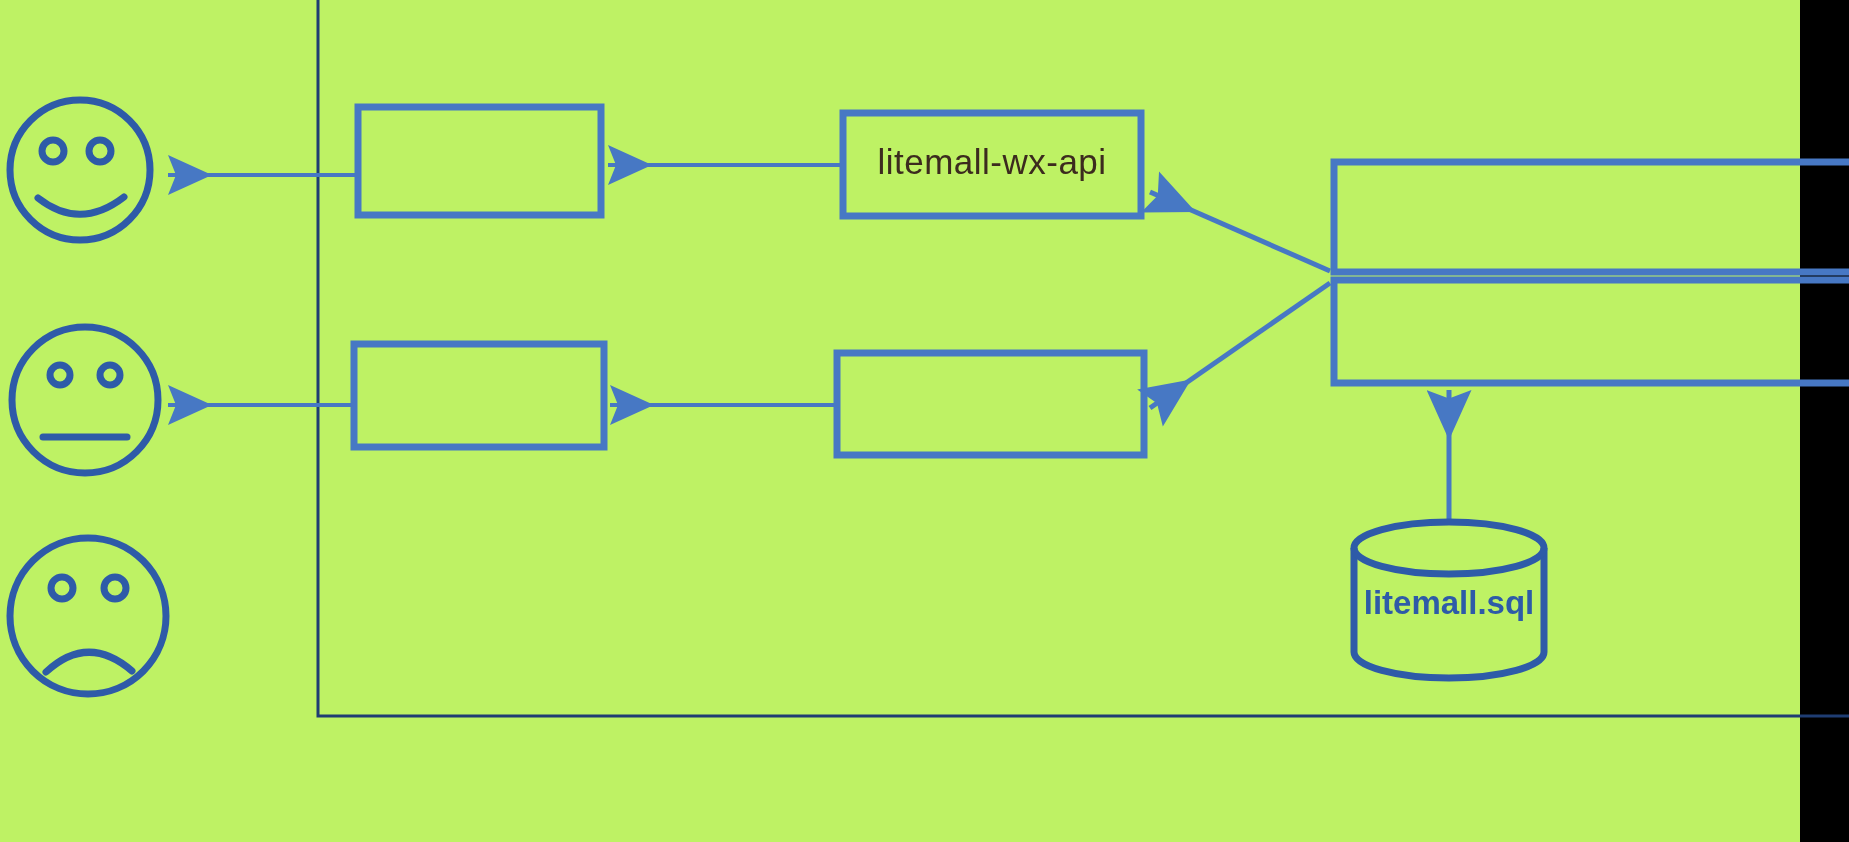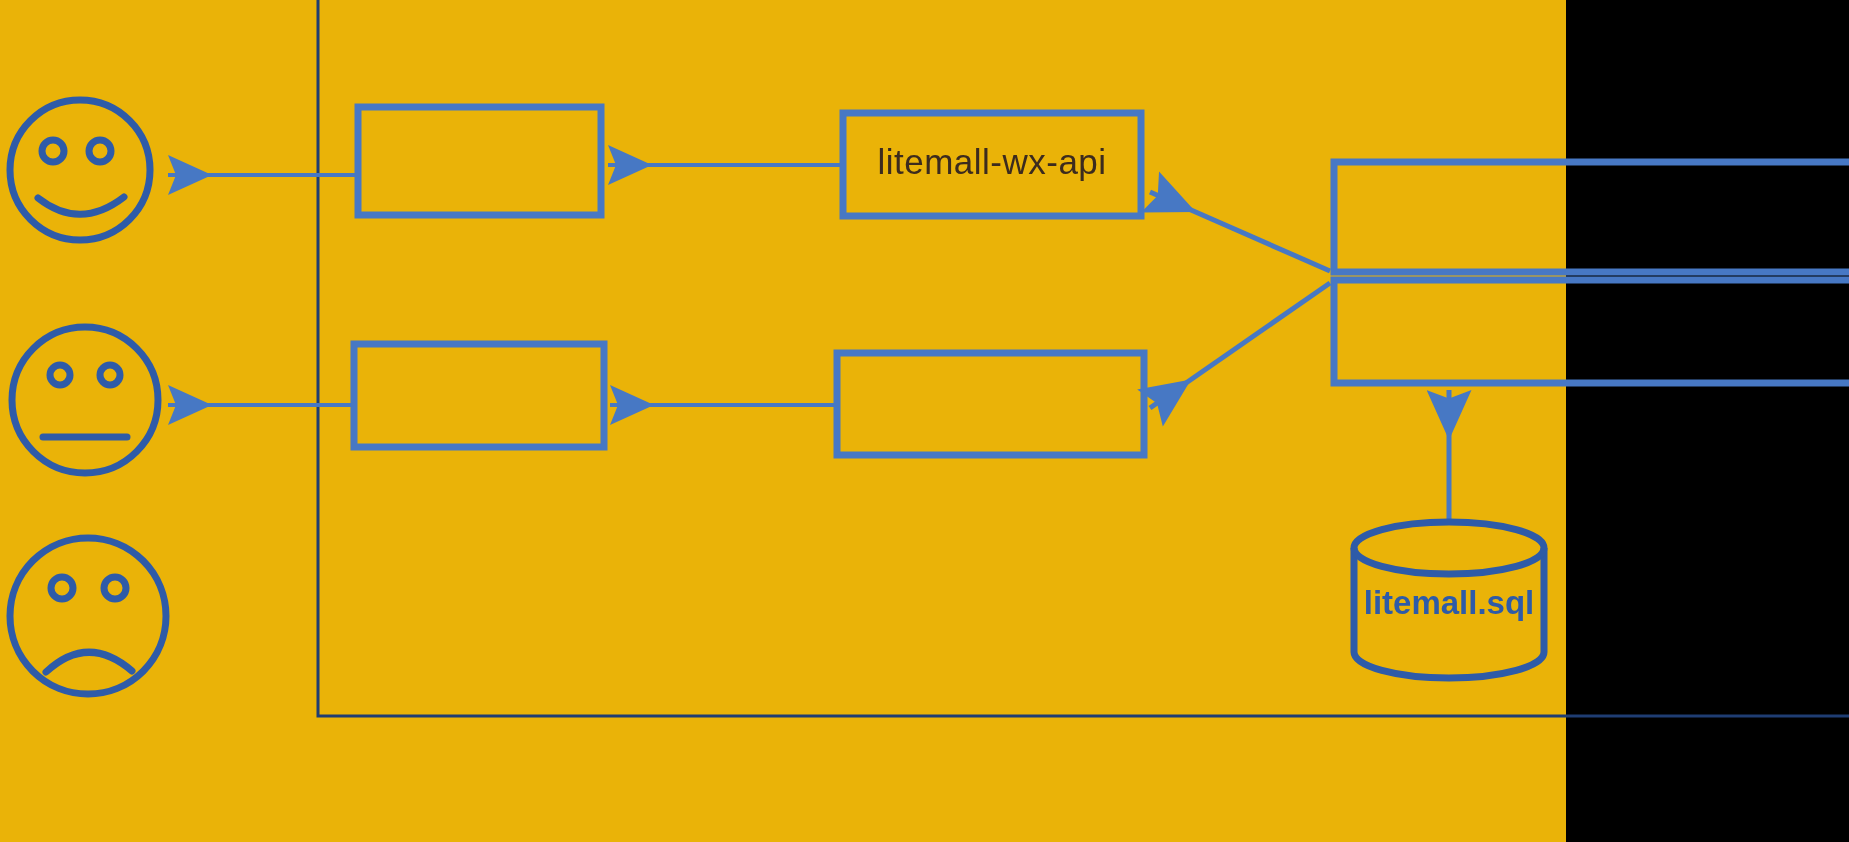--- a/index.html
+++ b/index.html
@@ -9,23 +9,23 @@
     background: #000000;
   }
   body {
     width: 1849px;
     height: 842px;
     overflow: hidden;
     font-family: "Liberation Sans", sans-serif;
   }
   #stage {
     position: relative;
-    width: 1566px;
+    width: 1800px;
     height: 842px;
-    background: #eab308;
+    background: #bef264;
     text-decoration: underline;
   }
   #stage svg {
     position: absolute;
     inset: 0;
     display: block;
   }
   .box-label {
     font-family: "Liberation Sans", sans-serif;
     font-size: 35px;

